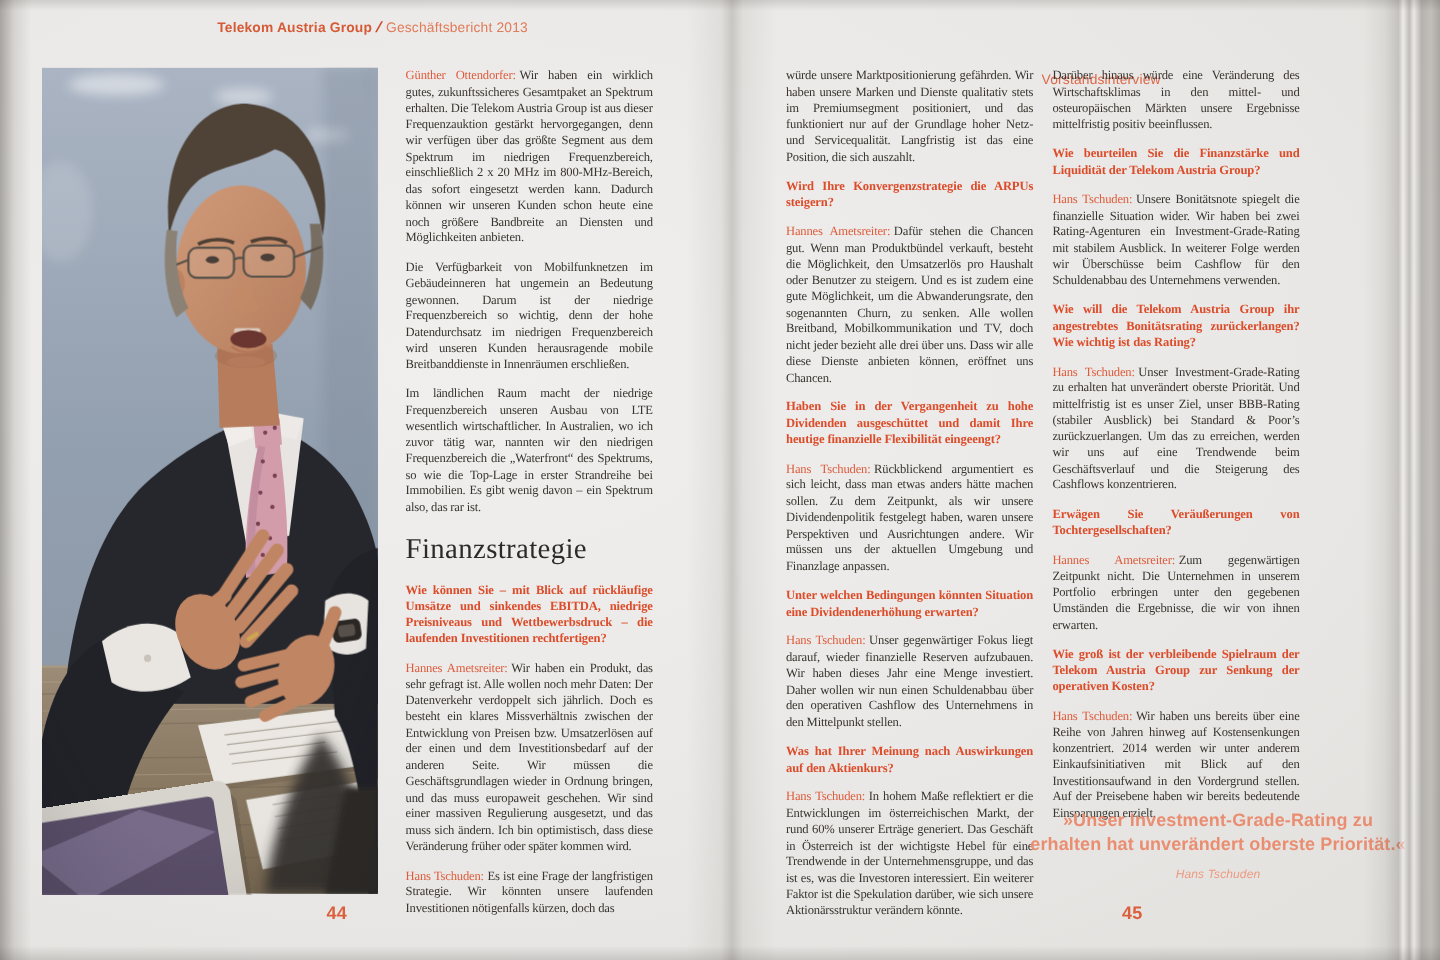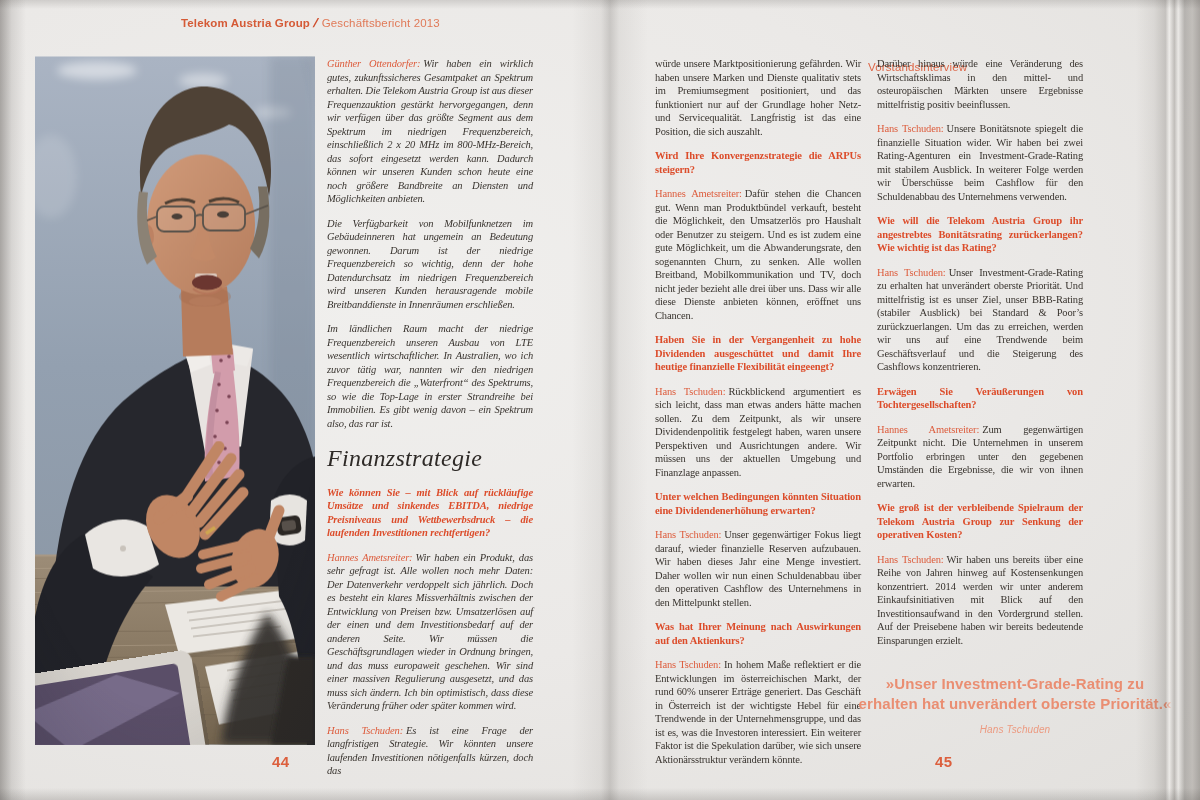--- a/index.html
+++ b/index.html
@@ -47,21 +47,21 @@
   .photo{position:absolute;left:35px;top:56px;width:280px;height:689px;margin:0;padding:0;}
   .photo svg{display:block;}
 
   .col{
     position:absolute;top:57px;width:206px;
     font-family:"Liberation Serif","DejaVu Serif",serif;
     font-size:10.5px;line-height:13.5px;letter-spacing:-.15px;
     color:#39342f;text-align:justify;
     hyphens:auto;-webkit-hyphens:auto;
   }
-  .col-1{left:327px;font-style:italic;}
+  .col-1{left:338px;}
   .col-2{left:655px;}
   .col-3{left:877px;}
   .col p{margin:0 0 11px 0;}
   .speaker{color:#dd5c3c;margin-right:3px;}
   .question{font-weight:700;color:#dc4c2a;letter-spacing:-.1px;}
   .section-heading{
     font-family:"Liberation Serif","DejaVu Serif",serif;font-weight:400;
     font-size:24px;line-height:1.15;color:#2e2a27;text-align:left;
     letter-spacing:.3px;margin:15px 0 13px 0;
   }
@@ -278,20 +278,21 @@
     <p class="question">Haben Sie in der Vergangenheit zu hohe Dividenden ausgeschüttet und damit Ihre heutige finanzielle Flexibilität eingeengt?</p>
     <p class="para"><span class="speaker">Hans Tschuden:</span><span>Rückblickend argumentiert es sich leicht, dass man etwas anders hätte machen sollen. Zu dem Zeitpunkt, als wir unsere Dividendenpolitik festgelegt haben, waren unsere Perspektiven und Ausrichtungen andere. Wir müssen uns der aktuellen Umgebung und Finanzlage anpassen.</span></p>
     <p class="question">Unter welchen Bedingungen könnten Situation eine Dividendenerhöhung erwarten?</p>
     <p class="para"><span class="speaker">Hans Tschuden:</span><span>Unser gegenwärtiger Fokus liegt darauf, wieder finanzielle Reserven aufzubauen. Wir haben dieses Jahr eine Menge investiert. Daher wollen wir nun einen Schuldenabbau über den operativen Cashflow des Unternehmens in den Mittelpunkt stellen.</span></p>
     <p class="question">Was hat Ihrer Meinung nach Auswirkungen auf den Aktienkurs?</p>
     <p class="para"><span class="speaker">Hans Tschuden:</span><span>In hohem Maße reflektiert er die Entwicklungen im österreichischen Markt, der rund 60% unserer Erträge generiert. Das Geschäft in Österreich ist der wichtigste Hebel für eine Trendwende in der Unternehmensgruppe, und das ist es, was die Investoren interessiert. Ein weiterer Faktor ist die Spekulation darüber, wie sich unsere Aktionärsstruktur verändern könnte.</span></p>
   </div>
 
   <div class="col col-3">
     <p class="para">Darüber hinaus würde eine Veränderung des Wirtschaftsklimas in den mittel- und osteuropäischen Märkten unsere Ergebnisse mittelfristig positiv beeinflussen.</p>
+    <p class="question">Wie beurteilen Sie die Finanzstärke und Liquidität der Telekom Austria Group?</p>
     <p class="para"><span class="speaker">Hans Tschuden:</span><span>Unsere Bonitätsnote spiegelt die finanzielle Situation wider. Wir haben bei zwei Rating-Agenturen ein Investment-Grade-Rating mit stabilem Ausblick. In weiterer Folge werden wir Überschüsse beim Cashflow für den Schuldenabbau des Unternehmens verwenden.</span></p>
     <p class="question">Wie will die Telekom Austria Group ihr angestrebtes Bonitätsrating zurückerlangen? Wie wichtig ist das Rating?</p>
     <p class="para"><span class="speaker">Hans Tschuden:</span><span>Unser Investment-Grade-Rating zu erhalten hat unverändert oberste Priorität. Und mittelfristig ist es unser Ziel, unser BBB-Rating (stabiler Ausblick) bei Standard &amp; Poor’s zurückzuerlangen. Um das zu erreichen, werden wir uns auf eine Trendwende beim Geschäftsverlauf und die Steigerung des Cashflows konzentrieren.</span></p>
     <p class="question">Erwägen Sie Veräußerungen von Tochtergesellschaften?</p>
     <p class="para"><span class="speaker">Hannes Ametsreiter:</span><span>Zum gegenwärtigen Zeitpunkt nicht. Die Unternehmen in unserem Portfolio erbringen unter den gegebenen Umständen die Ergebnisse, die wir von ihnen erwarten.</span></p>
     <p class="question">Wie groß ist der verbleibende Spielraum der Telekom Austria Group zur Senkung der operativen Kosten?</p>
     <p class="para"><span class="speaker">Hans Tschuden:</span><span>Wir haben uns bereits über eine Reihe von Jahren hinweg auf Kostensenkungen konzentriert. 2014 werden wir unter anderem Einkaufsinitiativen mit Blick auf den Investitionsaufwand in den Vordergrund stellen. Auf der Preisebene haben wir bereits bedeutende Einsparungen erzielt.</span></p>
   </div>
 
   <div class="pullquote">

